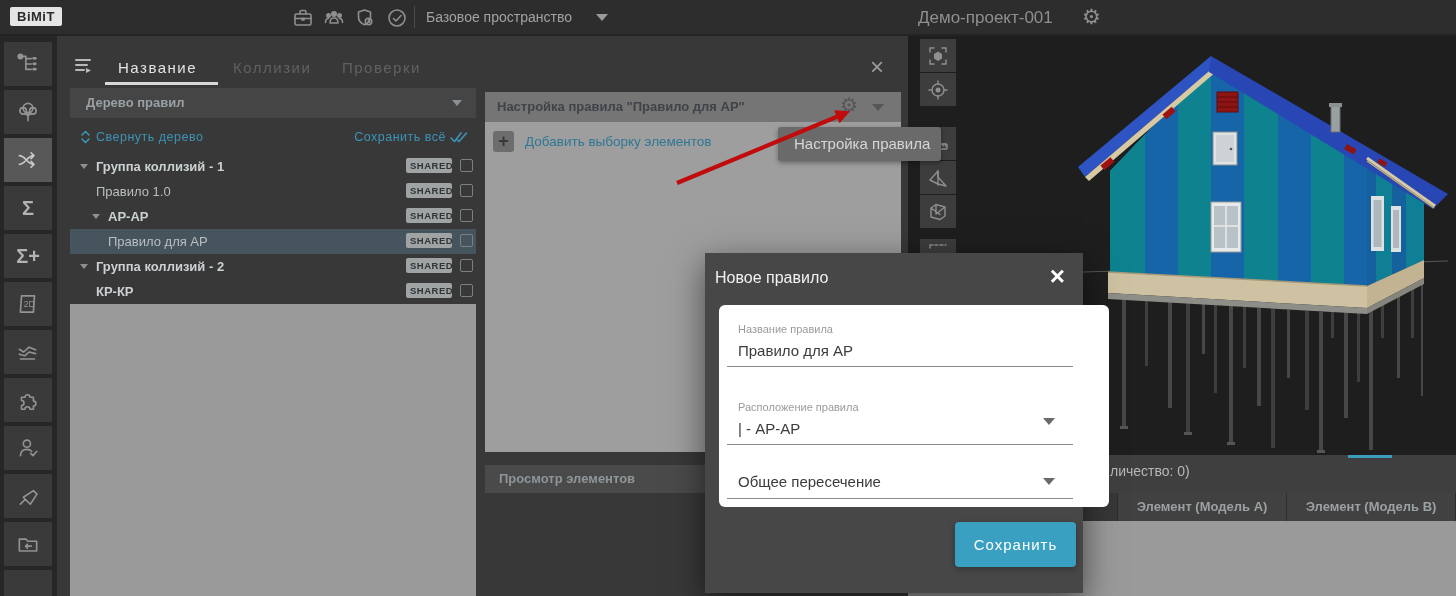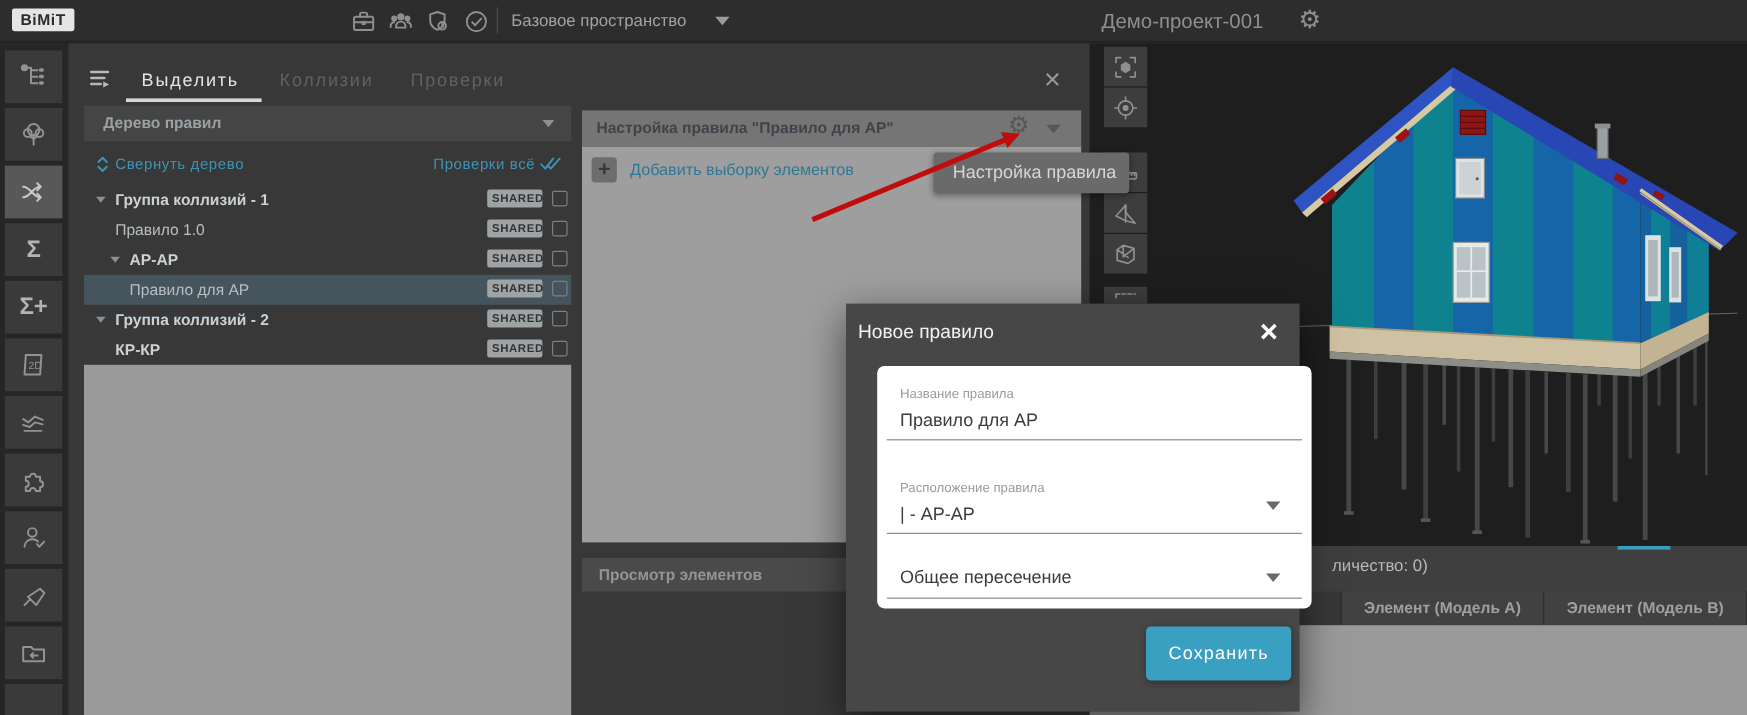--- a/index.html
+++ b/index.html
@@ -83,21 +83,21 @@
   .teal-line { position:absolute; left:1348px; top:455px; width:44px; height:3px; background:#3a9dbd; z-index:2; }
   .res-head { position:absolute; left:908px; top:493px; width:548px; height:28px; background:#414141; z-index:1; display:flex; }
   .res-cell0 { width:210px; background:#373737; border-right:1px solid #2d2d2d; }
   .res-cell { flex:1; color:#9ba0a3; font-size:13px; font-weight:bold; text-align:center; line-height:28px; border-right:1px solid #2d2d2d; }
   .res-body { position:absolute; left:908px; top:521px; width:548px; height:75px; background:#9a9a9a; z-index:1; }
 
   
   .modal { position:absolute; left:705px; top:253px; width:378px; height:340px; background:#474747; z-index:10; box-shadow:0 10px 32px rgba(0,0,0,.55); }
   .modal-title { position:absolute; left:10px; top:16px; color:#f2f2f2; font-size:16px; }
   .modal-close { position:absolute; right:18px; top:8px; color:#ffffff; font-size:26px; font-weight:bold; }
-  .card { position:absolute; left:26px; top:52px; width:362px; height:202px; background:#ffffff; border-radius:6px; }
+  .card { position:absolute; left:14px; top:52px; width:390px; height:202px; background:#ffffff; border-radius:6px; }
   .fld-label { position:absolute; left:19px; color:#9b9b9b; font-size:11px; }
   .fld-value { position:absolute; left:19px; color:#3c3c3c; font-size:15px; }
   .fld-line { position:absolute; left:8px; width:346px; height:1px; background:#8a8a8a; }
   .fld-caret { position:absolute; left:324px; border-top-color:#6a6a6a; }
   .save-btn { position:absolute; left:250px; top:269px; width:121px; height:45px; background:#39a0c2; border-radius:4px; color:#ffffff; font-size:15px; letter-spacing:1px; text-align:center; line-height:45px; box-shadow:0 2px 6px rgba(0,0,0,.3); }
 
   .arrow-svg { position:absolute; left:598px; top:95px; z-index:12; pointer-events:none; }
 </style>
 </head>
 <body>
@@ -313,40 +313,40 @@
   </div>
 
   <div class="panel-bg"></div>
 
   <span class="hamb">
     <svg viewBox="0 0 20 18">
         <path d="M2 3h14M2 8h11M2 13h8" fill="none"></path>
         <polygon points="12,11 17,13.5 12,16" stroke="none"></polygon>
       </svg>
   </span>
-  <span class="tab active" style="left:118px">Выделить</span>
+  <span class="tab active" style="left:118px">Название</span>
   <span class="tab" style="left:233px">Коллизии</span>
   <span class="tab" style="left:342px">Проверки</span>
   <div class="tab-underline"></div>
   <span class="panel-close">×</span>
 
   <div class="tree-head">
     <span class="t">Дерево правил</span>
     <span class="caret-down c" style="border-left-width:5px;border-right-width:5px;border-top-width:6px"></span>
   </div>
 
   <div class="tree-body">
     <div class="links-row">
       <span class="sort-ico">
         <svg width="11" height="14" viewBox="0 0 11 14">
             <path d="M2 5l3.5-3.5L9 5M2 9l3.5 3.5L9 9" fill="none" stroke="#3d93b5" stroke-width="1.6" stroke-linecap="round" stroke-linejoin="round"></path>
           </svg>
       </span>
       <span class="link" style="position:absolute;left:26px;top:2px">Свернуть дерево</span>
-      <span class="link" style="position:absolute;right:30px;top:2px">Проверки всё</span>
+      <span class="link" style="position:absolute;right:30px;top:2px">Сохранить всё</span>
       <span class="dbl-check">
         <svg width="18" height="13" viewBox="0 0 18 13">
             <path d="M1 7l3.5 3.5L11 2M7 8.5l2 2L16.5 2" fill="none" stroke="#3d93b5" stroke-width="1.6" stroke-linecap="round" stroke-linejoin="round"></path>
           </svg>
       </span>
     </div>
 
     <div class="tree-row" style="top:36px">
       <span class="tr-caret" style="left:10px"></span>
       <span class="tr-label b" style="left:26px">Группа коллизий - 1</span>

